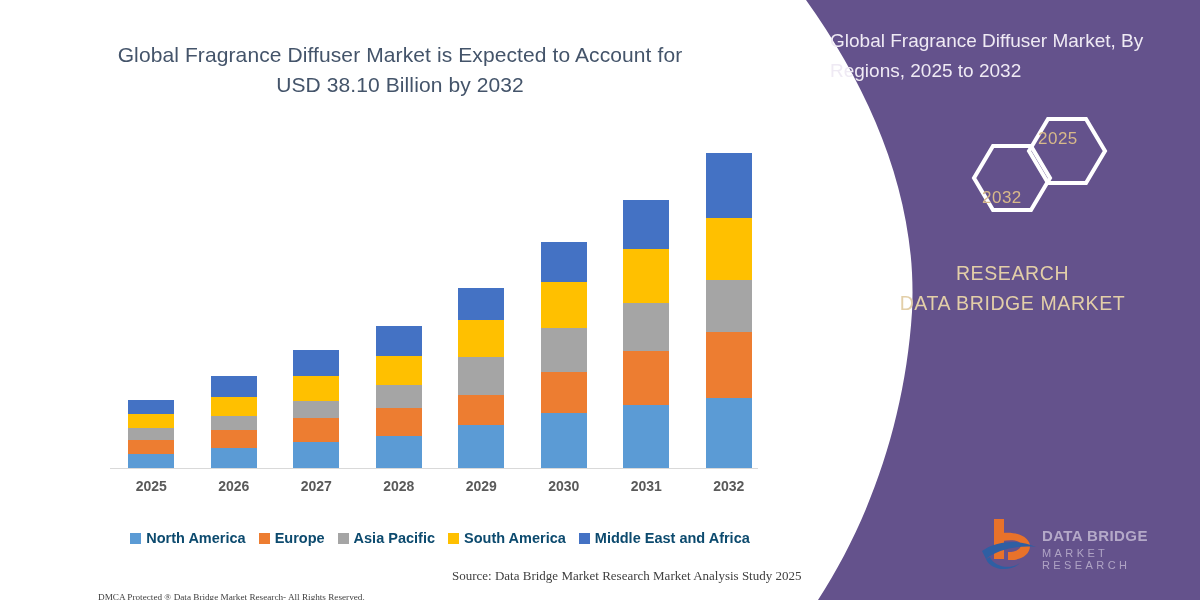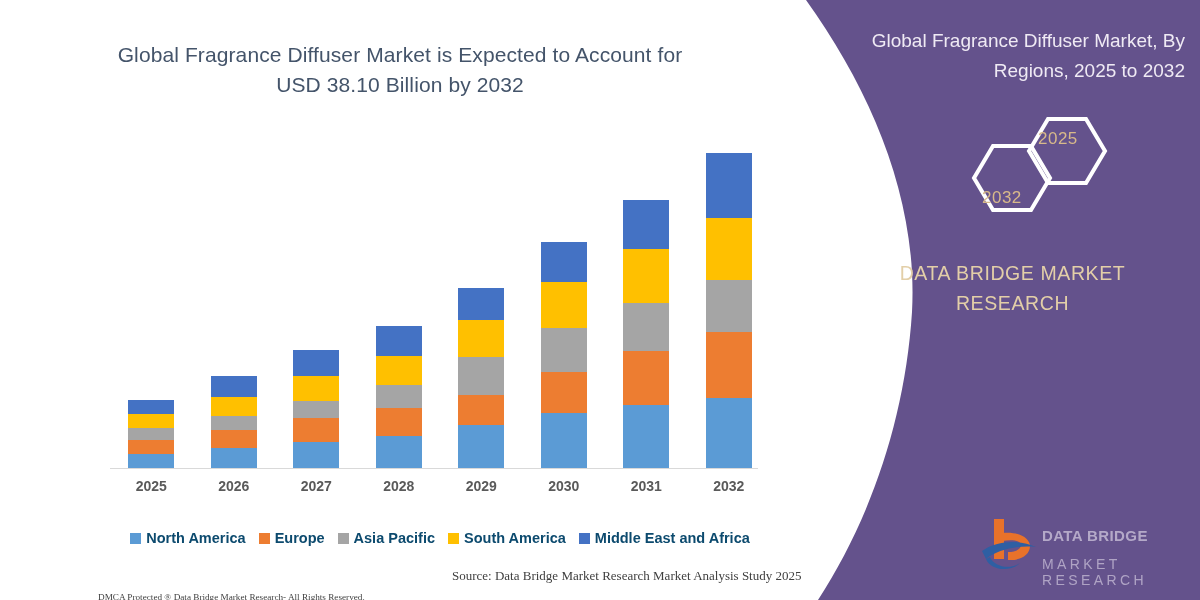--- a/index.html
+++ b/index.html
@@ -71,38 +71,37 @@
     position:absolute;left:452px;top:0;font-size:13px;color:#3f3f3f;
     font-family:"Liberation Serif", serif;white-space:nowrap;
   }
 
   
   .right-panel{
     position:absolute;left:820px;top:0;width:380px;height:600px;z-index:4;
   }
   .right-title{
     position:absolute;left:10px;top:26px;width:355px;
-    text-align:right;
     font-size:19px;line-height:30px;color:#efeaf4;
   }
   .hexes{position:absolute;left:110px;top:108px;width:260px;height:125px;}
   .hex-label{
     position:absolute;color:#d8b98a;font-size:17px;letter-spacing:.5px;
   }
   .brand{
     position:absolute;left:20px;top:258px;width:345px;text-align:center;
     color:#e3cfa8;font-size:19.5px;line-height:30px;letter-spacing:.6px;
   }
   .logo{position:absolute;left:160px;top:515px;width:215px;height:62px;}
   .logo-text-main{
     position:absolute;left:62px;top:12px;font-size:15px;color:#cfc6dd;
     letter-spacing:.4px;font-weight:bold;opacity:.75;
   }
   .logo-text-sub{
-    position:absolute;left:62px;top:41px;font-size:14px;color:#cfc6dd;
+    position:absolute;left:62px;top:32px;font-size:11px;color:#cfc6dd;
     letter-spacing:3.4px;opacity:.7;
   }
 </style>
 </head>
 <body>
 
 <div id="stage">
 
   <svg class="purple-panel" viewBox="0 0 1200 600" preserveAspectRatio="none">
     <path id="purple-shape" d="M 806 0 L 1200 0 L 1200 600 L 818 600
@@ -246,22 +245,22 @@
 
         <polygon points="44,70 63,38 101,38 120,70 101,102 63,102" fill="none" stroke="#ffffff" stroke-width="4"></polygon>
 
         <polygon points="99,43 118,11 156,11 175,43 156,75 118,75" fill="none" stroke="#ffffff" stroke-width="4"></polygon>
       </svg>
       <span class="hex-label" style="left:52px;top:80px;">2032</span>
       <span class="hex-label" style="left:108px;top:21px;">2025</span>
     </div>
 
     <div class="brand">
+      <div>RESEARCH</div>
       <div>DATA BRIDGE MARKET</div>
-      <div>RESEARCH</div>
     </div>
 
     <div class="logo">
       <svg width="60" height="58" viewBox="0 0 60 58">
         <path d="M14 4 L24 4 L24 44 L14 44 Z" fill="#E8722A"></path>
         <path d="M22 18 C40 16 50 24 50 31 C50 40 40 46 28 45 L28 37
                  C36 37 41 34 41 30 C41 26 34 24 22 26 Z" fill="#E8722A"></path>
         <path d="M2 36 C16 26 40 24 56 32 C40 30 18 34 6 44 Z" fill="#2E5FA3"></path>
         <path d="M10 42 C14 52 30 55 40 48 C30 58 10 55 6 44 Z" fill="#2E5FA3"></path>
       </svg>

